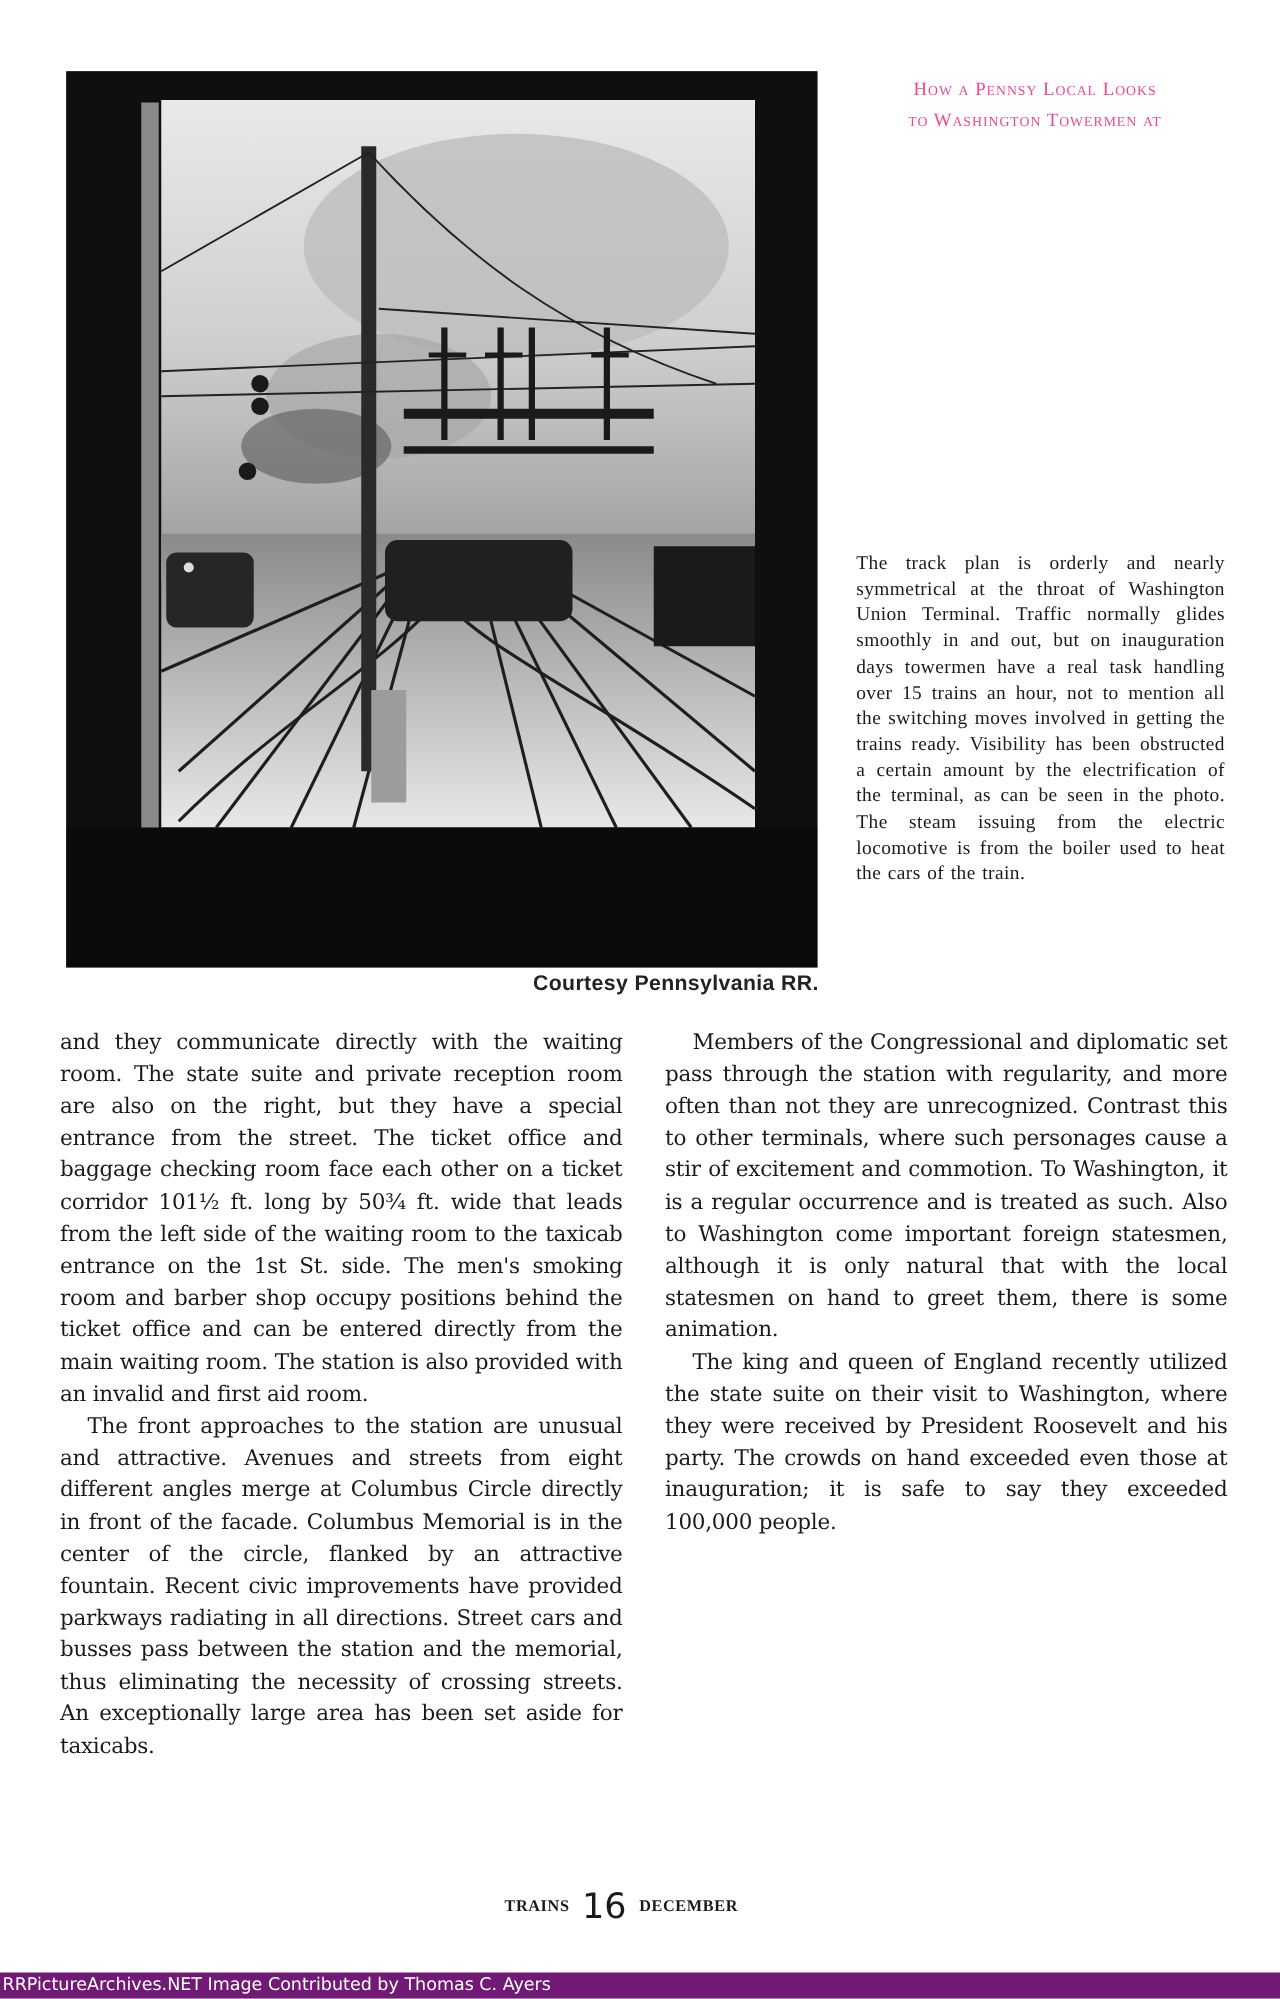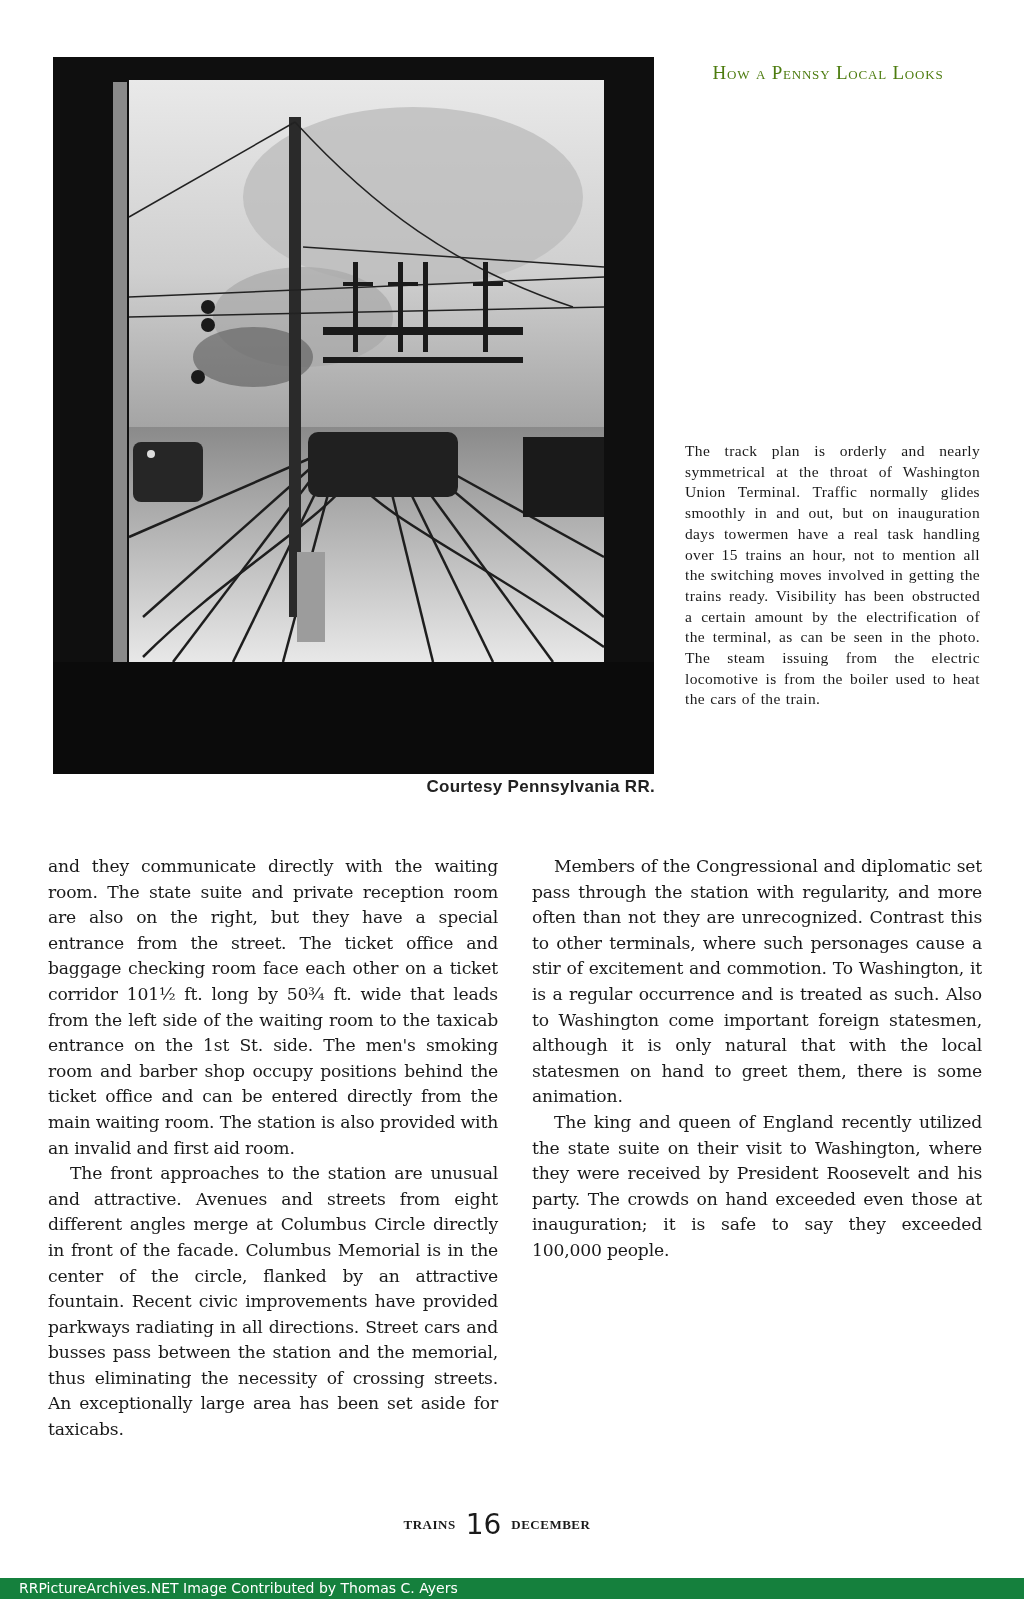--- a/index.html
+++ b/index.html
@@ -13,49 +13,49 @@
       background: #0d0d0d; overflow: hidden;
     }
     .photo svg { display: block; width: 100%; height: 100%; }
     .credit {
       position: absolute; left: 400px; top: 777px; width: 255px; text-align: right;
       font-family: "Liberation Sans", sans-serif; font-weight: bold; font-size: 17px;
       letter-spacing: 0.3px; color: #222;
     }
     .headline {
       position: absolute; left: 668px; top: 60px; width: 320px; text-align: center;
-      font-family: "Liberation Serif", serif; font-size: 19px; line-height: 25px;
-      font-variant: small-caps; letter-spacing: 0.8px; color: #4d7c0f;
+      font-family: "Liberation Serif", serif; font-size: 15px; line-height: 25px;
+      font-variant: small-caps; letter-spacing: 0.8px; color: #ec4899;
     }
     .headline .ital { font-style: italic; }
     .sidecap {
       position: absolute; left: 685px; top: 441px; width: 295px;
       font-family: Liberation Serif, serif; font-size: 15.5px; line-height: 20.7px;
       text-align: justify; color: #1a1a1a; letter-spacing: 0.35px; word-spacing: 1px;
     }
     .col {
       position: absolute; top: 822px; width: 450px;
       font-family: "DejaVu Serif", serif; font-size: 17.2px; line-height: 25.6px;
-      text-align: justify; color: #1a1a1a; letter-spacing: -0.2px; margin-top: 32px;
+      text-align: justify; color: #1a1a1a; letter-spacing: -0.2px;
     }
     .col.left { left: 48px; }
     .col.right { left: 532px; }
     .col p { margin: 0; text-indent: 22px; }
     .col p.noindent { text-indent: 0; }
     .footer {
       position: absolute; left: 0; width: 994px; top: 1508px; text-align: center;
       font-family: "Liberation Serif", serif; color: #1a1a1a;
     }
     .footer .word { font-size: 13px; font-weight: bold; letter-spacing: 0.5px; vertical-align: middle; }
     .footer .num { font-family: "DejaVu Sans", sans-serif; font-size: 28px; vertical-align: middle; margin: 0 6px; }
     .watermark {
       position: absolute; left: 0; top: 1578px; width: 1024px; height: 21px;
-      background: #15803d; color: #ffffff;
+      background: #701a75; color: #ffffff;
       font-family: "DejaVu Sans", sans-serif; font-size: 14px; line-height: 21px;
-      padding-left: 19px; box-sizing: border-box;
+      padding-left: 2px; box-sizing: border-box;
     }
   </style>
 </head>
 <body>
 
 <div class="photo">
   <svg viewBox="0 0 601 717" preserveAspectRatio="none">
     <defs>
       <linearGradient id="sky" x1="0" y1="0" x2="0" y2="1">
         <stop offset="0" stop-color="#e9e9e9"></stop>
@@ -125,20 +125,21 @@
 
     <rect x="60" y="25" width="14" height="620" fill="#8a8a8a"></rect>
 
     <rect x="0" y="605" width="601" height="112" fill="#0b0b0b"></rect>
   </svg>
 </div>
 <div class="credit">Courtesy Pennsylvania RR.</div>
 
 <div class="headline">
   <div>How a Pennsy Local Looks</div>
+  <div>to Washington Towermen at</div>
 </div>
 
 <div class="sidecap">The track plan is orderly and nearly symmetrical at the throat of Washington Union Terminal. Traffic normally glides smoothly in and out, but on inauguration days towermen have a real task handling over 15 trains an hour, not to mention all the switching moves involved in getting the trains ready. Visibility has been obstructed a certain amount by the electrification of the terminal, as can be seen in the photo. The steam issuing from the electric locomotive is from the boiler used to heat the cars of the train.</div>
 
 <div class="col left">
   <p class="noindent">and they communicate directly with the waiting room. The state suite and private reception room are also on the right, but they have a special entrance from the street. The ticket office and baggage checking room face each other on a ticket corridor 101½ ft. long by 50¾ ft. wide that leads from the left side of the waiting room to the taxicab entrance on the 1st St. side. The men's smoking room and barber shop occupy positions behind the ticket office and can be entered directly from the main waiting room. The station is also provided with an invalid and first aid room.</p>
   <p>The front approaches to the station are unusual and attractive. Avenues and streets from eight different angles merge at Columbus Circle directly in front of the facade. Columbus Memorial is in the center of the circle, flanked by an attractive fountain. Recent civic improvements have provided parkways radiating in all directions. Street cars and busses pass between the station and the memorial, thus eliminating the necessity of crossing streets. An exceptionally large area has been set aside for taxicabs.</p>
 </div>
 
 <div class="col right">

